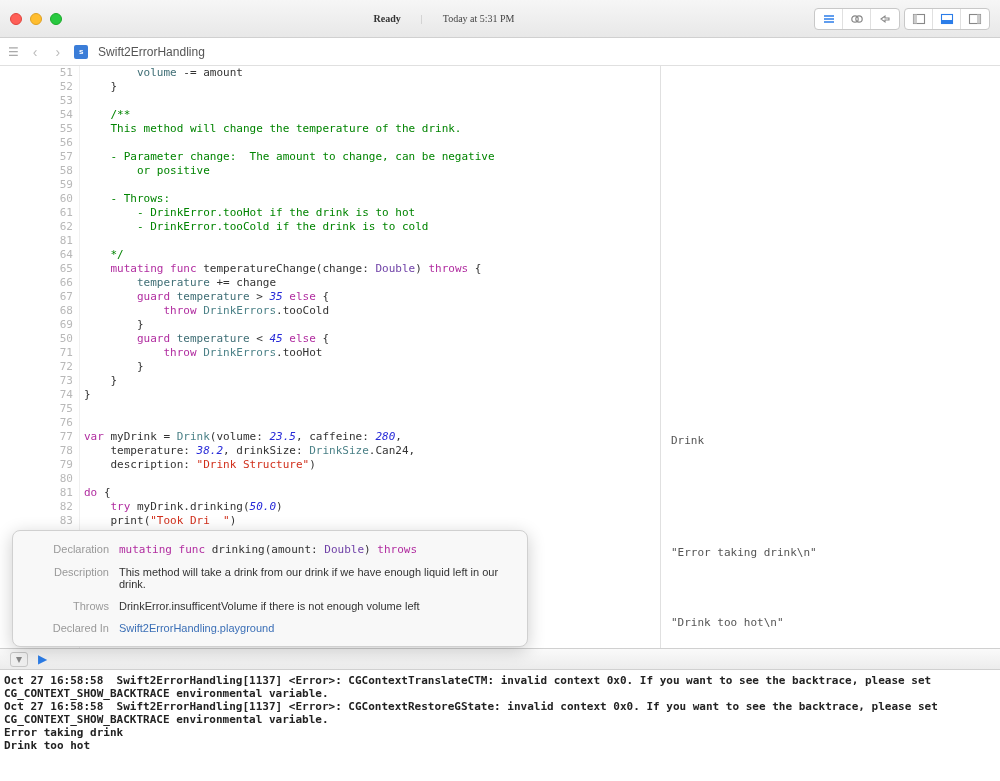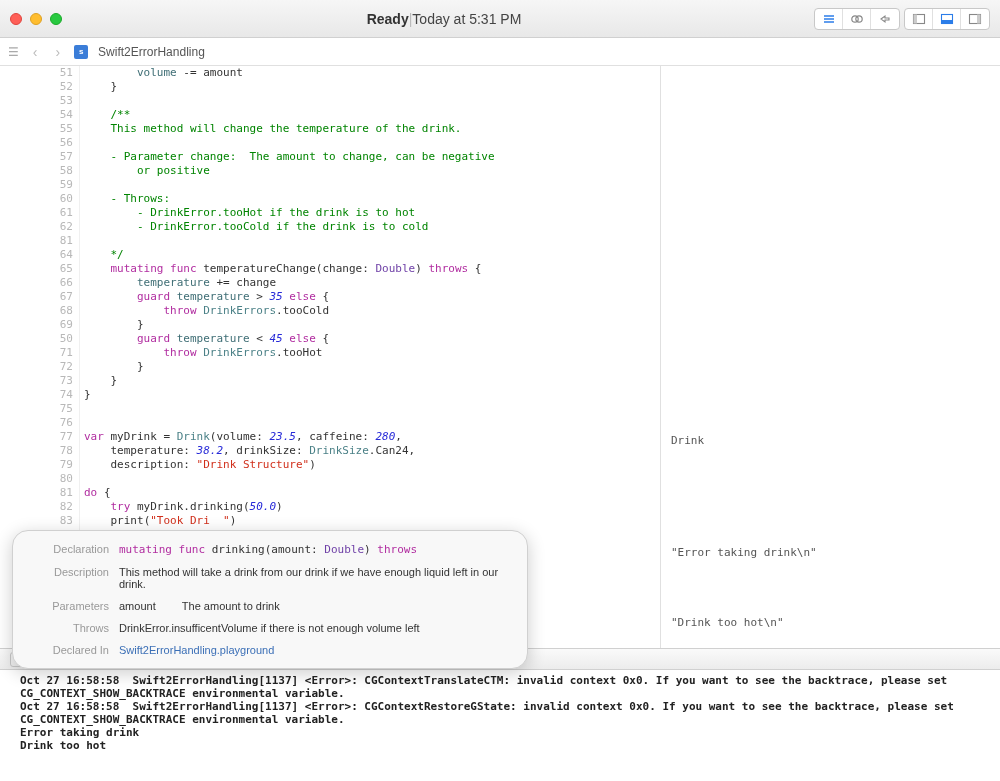--- a/index.html
+++ b/index.html
@@ -18,22 +18,22 @@
   display: flex;
   align-items: center;
   padding: 0 10px;
 }
 .traffic { display: flex; gap: 8px; margin-right: 12px; }
 .tl { width: 12px; height: 12px; border-radius: 50%; }
 .tl.red { background: #ff5f57; border: 0.5px solid #e0443e; }
 .tl.yellow { background: #ffbd2e; border: 0.5px solid #dea123; }
 .tl.green { background: #28c940; border: 0.5px solid #1aab29; }
 .title-center {
-  flex: 1; text-align: center; font-size: 14px; color: #444;
-  display: flex; justify-content: center; align-items: center; gap: 0;
+  flex: 1; text-align: center; font-size: 10px; color: #444;
+  display: flex; justify-content: center; align-items: center; gap: 20px; font-family: Liberation Serif, serif;
 }
 .title-center .status { font-weight: 600; color: #333; }
 .title-center .sep { color: #bbb; }
 .toolbar-right { display: flex; gap: 4px; }
 .tool-group {
   display: flex; background: #fff; border: 1px solid #c8c8c8;
   border-radius: 4px; height: 22px; overflow: hidden;
 }
 .tool-btn {
   width: 28px; display: flex; align-items: center; justify-content: center;
@@ -72,21 +72,21 @@
 .type { color: #6f41a7; }
 .str { color: #d12f1b; }
 .num { color: #272ad8; font-style: italic; }
 .doc { color: #008400; }
 .method { color: #333; margin-top: 22px; }
 .prop { color: #3f6e75; }
 .usertype { color: #4b8187; }
 
 .popover {
   position: absolute; left: 12px; top: 464px; width: 516px;
-  background: #f8f8f8; border: 1px solid #d0d0d0; border-radius: 16px;
+  background: #f8f8f8; border: 1px solid #d0d0d0; border-radius: 8px;
   box-shadow: 0 4px 18px rgba(0,0,0,0.2);
   padding: 12px 14px; font-size: 11px; color: #444;
 }
 .pop-row { display: flex; margin-bottom: 10px; }
 .pop-row:last-child { margin-bottom: 0; }
 .pop-label { width: 92px; text-align: right; color: #999; padding-right: 10px; }
 .pop-val { flex: 1; font-family: -apple-system, sans-serif; color: #333; }
 .pop-val.mono { font-family: Menlo, monospace; }
 .pop-val .kw { color: #b12da0; }
 .pop-val .type { color: #6f41a7; }
@@ -94,21 +94,21 @@
 
 .debugbar {
   height: 22px; background: linear-gradient(#fafafa, #ececec);
   border-top: 1px solid #d0d0d0; border-bottom: 1px solid #d0d0d0;
   display: flex; align-items: center; padding: 0 10px; gap: 10px;
 }
 .play { color: #2b7de9; font-size: 12px; }
 .dbg-toggle { color: #888; font-size: 12px; border: 1px solid #c8c8c8; border-radius: 3px; width: 18px; height: 15px; display:flex; align-items:center; justify-content:center; }
 
 .console {
-  height: 110px; background: #fff; padding: 4px 20px;
+  height: 110px; background: #fff; padding: 4px 4px;
   font-family: Menlo, monospace; font-size: 11px; line-height: 13px;
   color: #222; overflow: hidden; white-space: pre-wrap;
 }
 .console .b { font-weight: bold; }
 svg { display: block; }
 </style>
 </head>
 <body>
 
 <div class="titlebar">
@@ -262,27 +262,20 @@
   <div class="popover">
     <div class="pop-row">
       <div class="pop-label">Declaration</div>
       <div class="pop-val mono" id="pop-decl"><span class="kw">mutating func </span><span>drinking(amount: </span><span class="type">Double</span><span>) </span><span class="kw">throws</span></div>
     </div>
     <div class="pop-row">
       <div class="pop-label">Description</div>
       <div class="pop-val">This method will take a drink from our drink if we have enough liquid left in our drink.</div>
     </div>
     <div class="pop-row">
-      <div class="pop-label">Parameters</div>
-      <div class="pop-val">
-        <span style="display:inline-block;width:60px;">amount</span>
-        <span>The amount to drink</span>
-      </div>
-    </div>
-    <div class="pop-row">
       <div class="pop-label">Throws</div>
       <div class="pop-val">DrinkError.insufficentVolume if there is not enough volume left</div>
     </div>
     <div class="pop-row">
       <div class="pop-label">Declared In</div>
       <div class="pop-val pop-link">Swift2ErrorHandling.playground</div>
     </div>
   </div>
 </div>
 

